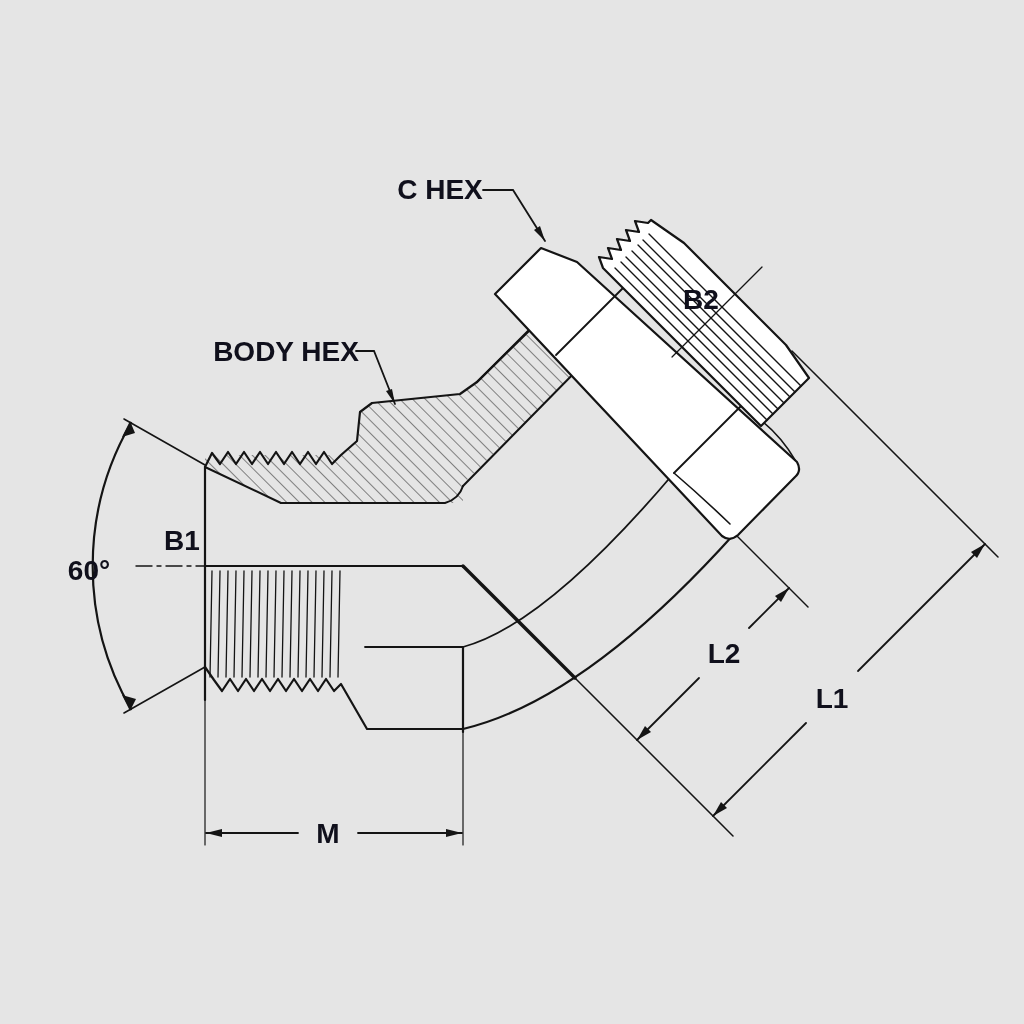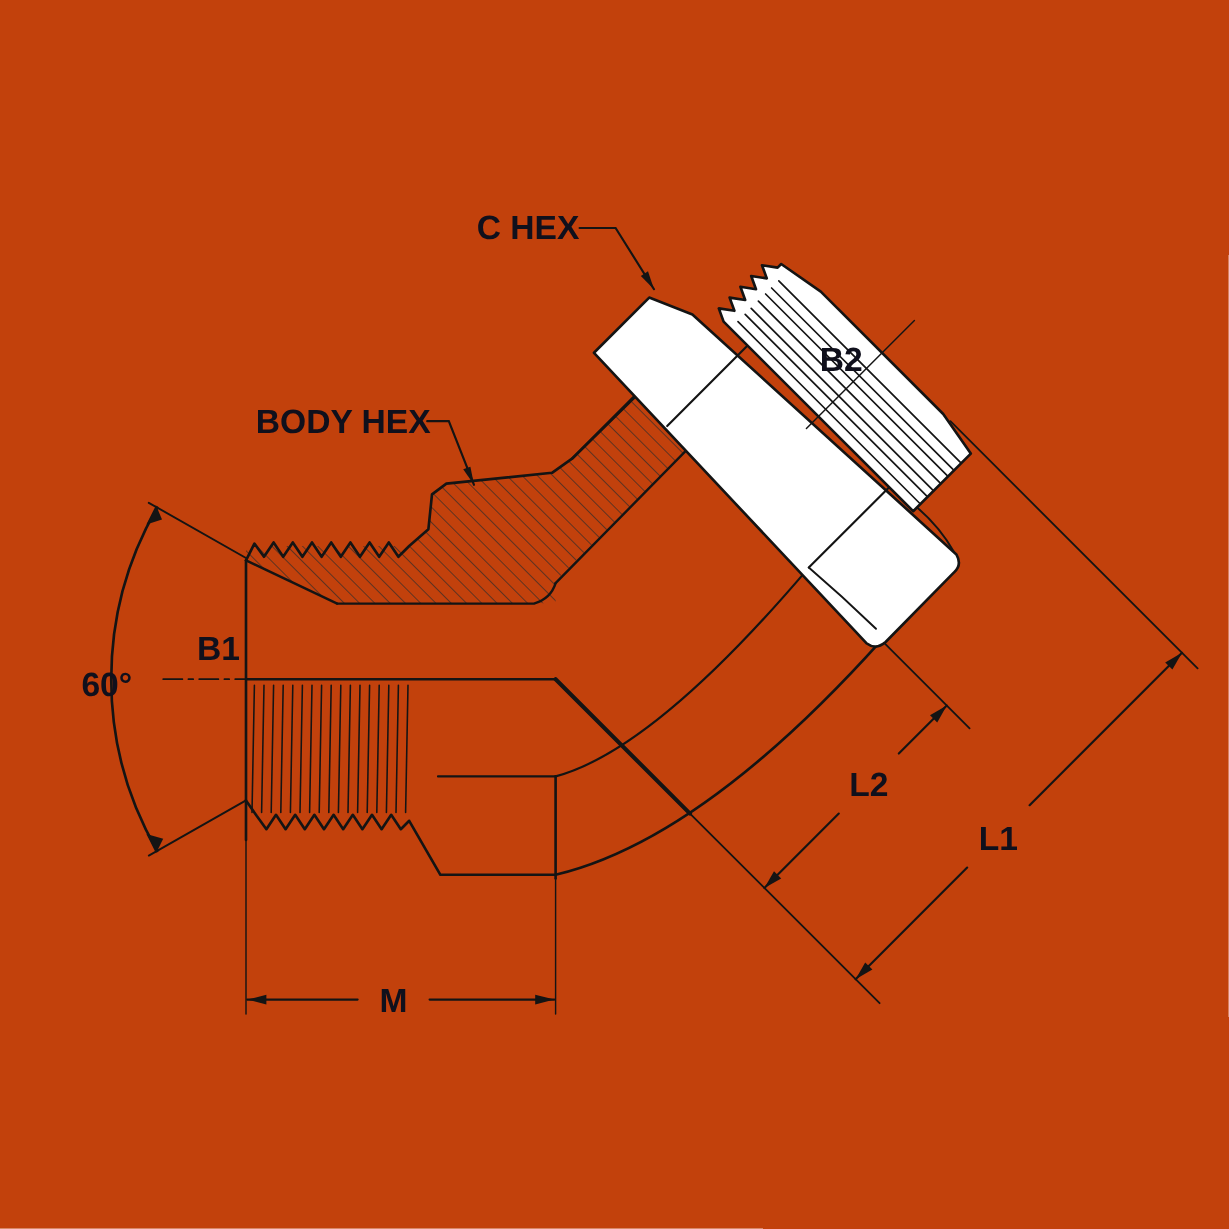--- a/index.html
+++ b/index.html
@@ -1,16 +1,16 @@
 <!DOCTYPE html>
 <html><head>
 <meta charset="utf-8">
 <style>
   html,body{margin:0;padding:0;background:#ffffff;}
-  #stage{position:relative;width:1024px;height:1024px;background:#c2410c;overflow:hidden;
+  #stage{position:relative;width:1024px;height:1024px;background:#e5e5e5;overflow:hidden;
          font-family:"Liberation Sans", sans-serif;}
   svg{position:absolute;left:0;top:0;}
   text{font-family:"Liberation Sans", sans-serif;font-weight:bold;fill:#10101c;}
   .dim-label{font-size:28px;}
   .callout{font-size:28px;}
 </style>
 </head>
 <body>
 
 <div id="stage">

